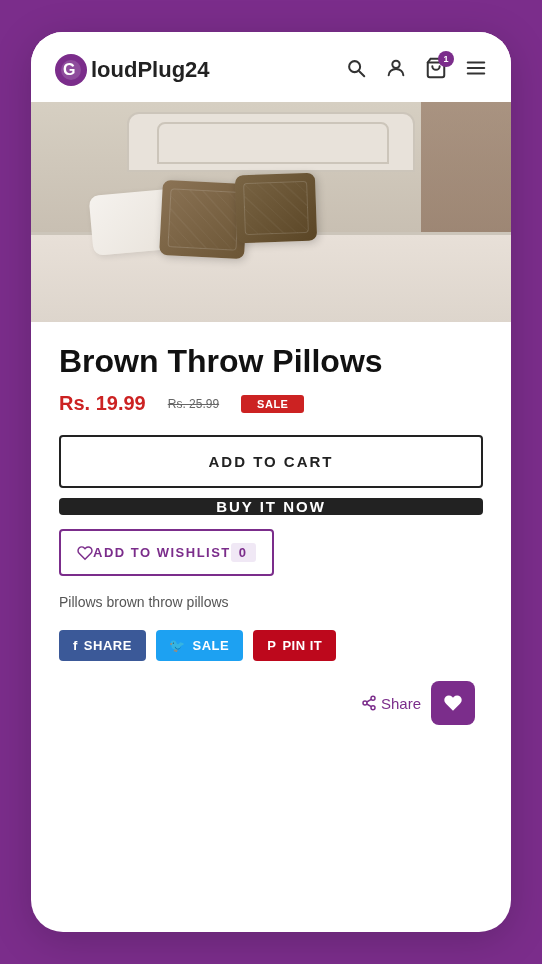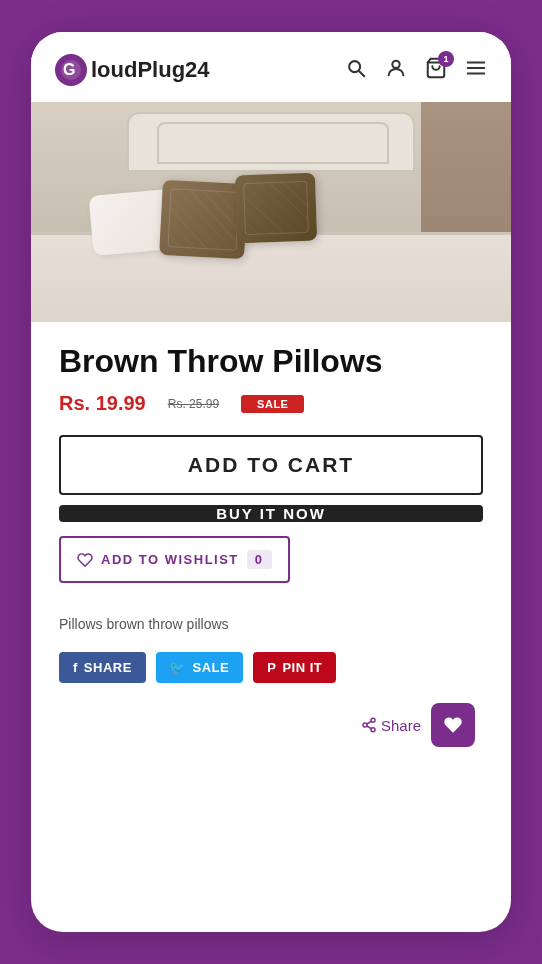--- a/index.html
+++ b/index.html
@@ -244,21 +244,21 @@
       letter-spacing: 0.5px;
     }
     
     .btn-add-cart {
       display: block;
       width: 100%;
       padding: 16px;
       border: 2px solid #222;
       background: #fff;
       color: #222;
-      font-size: 21px;
+      font-size: 15px;
       font-weight: 700;
       letter-spacing: 2px;
       text-transform: uppercase;
       border-radius: 4px;
       cursor: pointer;
       margin-bottom: 10px;
       text-align: center;
     }
     .btn-buy-now {
       display: block;
@@ -272,32 +272,31 @@
       letter-spacing: 2px;
       text-transform: uppercase;
       border-radius: 4px;
       cursor: pointer;
       margin-bottom: 14px;
       text-align: center;
     }
     .btn-wishlist {
       display: inline-flex;
       align-items: center;
-      gap: 8px;
       padding: 12px 16px;
       border: 2px solid #7b2d8b;
       background: #fff;
       color: #7b2d8b;
       font-size: 13px;
       font-weight: 700;
       letter-spacing: 1.5px;
       text-transform: uppercase;
       border-radius: 4px;
       cursor: pointer;
-      margin-bottom: 33px;
+      margin-bottom: 18px;
     }
     .wishlist-count {
       background: #f0e8f5;
       border-radius: 3px;
       padding: 2px 8px;
       font-size: 13px;
       font-weight: 700;
       color: #7b2d8b;
     }
     .product-description {

